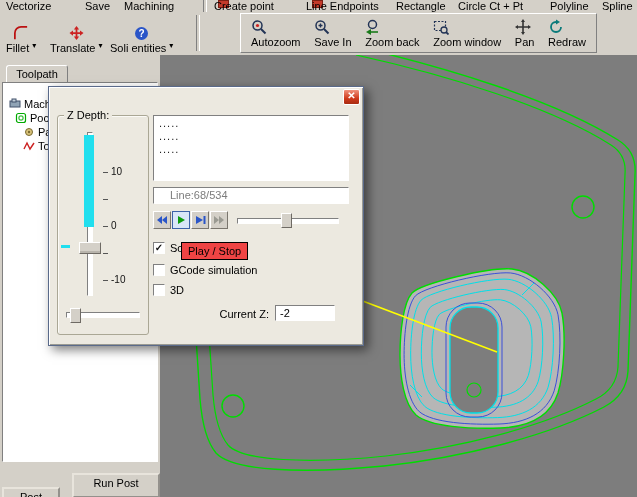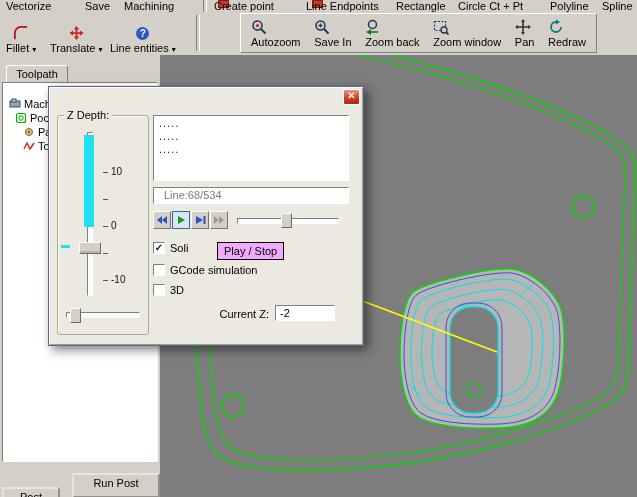--- a/index.html
+++ b/index.html
@@ -11,21 +11,21 @@
   }
   .sunken{border:1px solid;border-color:#808080 #ffffff #ffffff #808080;background:#ffffff;}
   .btn3d{border:2px outset #e8e4dc;background:#d4d0c8;cursor:default;text-align:center;}
   
   #toolbar1{position:absolute;top:0;left:0;width:637px;height:12px;background:#d4d0c8;}
   #toolbar1 .t1label{position:absolute;top:0;white-space:nowrap;}
   .icon-fragment{position:absolute;top:0;width:9px;height:6px;background:#c43a2a;border:1px solid #7c1f14;}
   
   #toolbar2{position:absolute;top:12px;left:0;width:637px;height:43px;background:#d4d0c8;border-bottom:1px solid #a8a49a;}
   .tbtn{position:absolute;top:1px;height:40px;display:flex;flex-direction:column;align-items:center;justify-content:flex-end;gap:2px;padding:1px 4px;}
-  .tbtn .lbl{display:flex;align-items:flex-end;gap:3px;white-space:nowrap;}
+  .tbtn .lbl{display:flex;align-items:flex-start;gap:3px;white-space:nowrap;}
   .dd-arrow{font-size:8px;line-height:8px;}
   .info-badge{width:13px;height:13px;border-radius:50%;background:#2a55c8;color:#fff;font-weight:bold;
     font-size:10px;line-height:13px;text-align:center;}
   #zoom-panel{position:absolute;left:240px;top:1px;width:357px;height:40px;
     border:1px solid;border-color:#ffffff #808080 #808080 #ffffff;background:#d4d0c8;
     display:flex;justify-content:space-between;padding:0 6px;box-sizing:border-box;}
   .zbtn{display:flex;flex-direction:column;align-items:flex-start;justify-content:center;gap:1px;padding:0 4px;white-space:nowrap;}
   .vsep{position:absolute;top:3px;height:36px;width:2px;border-left:1px solid #808080;border-right:1px solid #ffffff;}
   
   #sidebar{position:absolute;top:55px;left:0;width:160px;height:442px;background:#d4d0c8;}
@@ -63,30 +63,30 @@
   #z-current-mark{position:absolute;left:3px;top:129px;width:9px;height:3px;background:#21dfee;}
   .hgroove{position:absolute;height:4px;background:#fff;border:1px solid;border-color:#808080 #ffffff #ffffff #808080;}
   .hthumb{position:absolute;width:9px;height:13px;background:#d4d0c8;
     border:1px solid;border-color:#ffffff #6e6a64 #6e6a64 #ffffff;}
   
   #log-box{position:absolute;left:104px;top:28px;width:196px;height:66px;background:#fff;
     border:1px solid;border-color:#808080 #ffffff #ffffff #808080;padding:1px 5px;box-sizing:border-box;
     line-height:13px;letter-spacing:1px;color:#222;}
   #line-field{position:absolute;left:104px;top:100px;width:196px;height:17px;background:#fff;
     border:1px solid;border-color:#808080 #ffffff #ffffff #808080;box-sizing:border-box;
-    color:#7c7c7c;padding:1px 10px;line-height:13px;}
+    color:#7c7c7c;padding:1px 16px;line-height:13px;}
   .transport-btn{position:absolute;top:124px;width:18px;height:18px;box-sizing:border-box;
     border:1px solid;border-color:#ffffff #7a766e #7a766e #ffffff;background:#d4d0c8;
     display:flex;align-items:center;justify-content:center;}
   .transport-btn.hot{background:#d9e6f8;border:1px solid #3d62a8;}
   .checkbox-row{position:absolute;left:104px;display:flex;align-items:center;gap:5px;height:14px;}
   .checkbox{width:12px;height:12px;background:#fff;border:1px solid;border-color:#808080 #ffffff #ffffff #808080;
     box-sizing:border-box;font-size:10px;line-height:10px;text-align:center;color:#111;font-weight:bold;}
-  #tooltip{position:absolute;left:132px;top:155px;background:#f0abfc;border:1px solid #000;
-    padding:2px 6px;white-space:nowrap;z-index:60;margin-left:36px;}
+  #tooltip{position:absolute;left:132px;top:155px;background:#ef4444;border:1px solid #000;
+    padding:2px 6px;white-space:nowrap;z-index:60;}
   #currentz-label{position:absolute;left:130px;top:221px;width:90px;text-align:right;}
   #currentz-field{position:absolute;left:226px;top:218px;width:60px;height:16px;background:#fff;
     border:1px solid;border-color:#808080 #ffffff #ffffff #808080;box-sizing:border-box;padding:1px 4px;line-height:12px;}
 </style>
 </head>
 <body>
 
 <div id="toolbar1">
   <span class="t1label" style="left:6px">Vectorize</span>
   <span class="t1label" style="left:85px">Save</span>
@@ -124,21 +124,21 @@
     </svg>
     <span class="lbl">
       <span>Translate</span>
       <span class="dd-arrow">▾</span>
     </span>
   </div>
 
   <div class="tbtn" style="left:106px">
     <span class="info-badge">?</span>
     <span class="lbl">
-      <span>Line entities</span>
+      <span>Soli entities</span>
       <span class="dd-arrow">▾</span>
     </span>
   </div>
 
   <div class="vsep" style="left:196px"></div>
 
   <div id="zoom-panel">
     <div class="zbtn">
       <svg width="16" height="16" viewBox="0 0 16 16">
         <circle cx="6.5" cy="6.5" r="4.5" stroke="#223355" stroke-width="1.5" fill="none"></circle>

